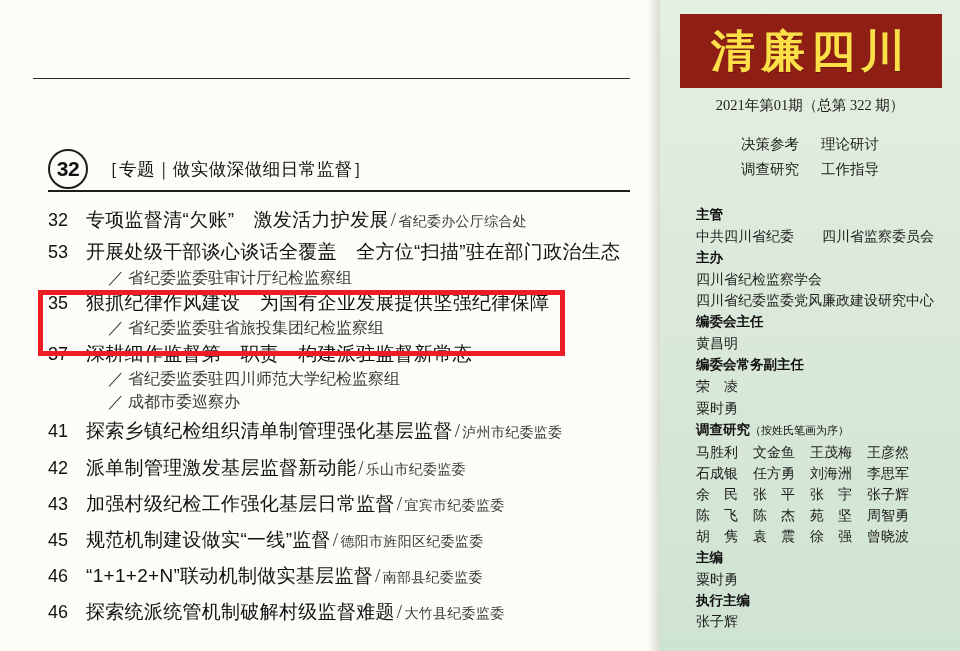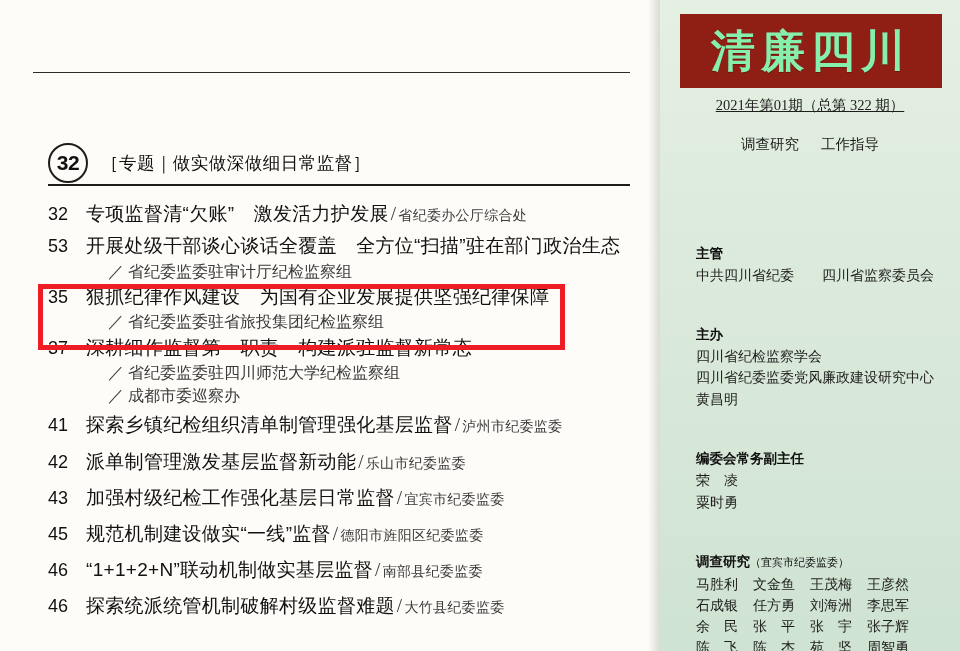--- a/index.html
+++ b/index.html
@@ -20,21 +20,21 @@
   
   #left {
     position: absolute;
     left: 0; top: 0;
     width: 660px; height: 651px;
     background: #fdfcf8;
     padding: 0;
   }
   #left-inner {
     position: absolute;
-    left: 0; top: 12px;
+    left: 0; top: 18px;
     width: 660px; height: 552px;
   }
 
   
   .top-rule {
     position: absolute;
     left: 33px; top: 60px;
     width: 597px; height: 1px;
     background: #2b2b2b;
   }
@@ -149,37 +149,36 @@
   #masthead {
     position: absolute;
     left: 20px; top: 14px;
     width: 262px; height: 74px;
     background: #8f1f15;
     display: flex;
     align-items: center;
     justify-content: center;
   }
   #masthead .mast-text {
-    color: #86efac;
+    color: #fde047;
     font-size: 44px;
     letter-spacing: 6px;
     font-family: "Liberation Serif", "DejaVu Serif", serif;
     font-weight: bold;
     text-shadow: 0 1px 0 rgba(0,0,0,0.25);
   }
 
   #issue {
     position: absolute;
     left: 0; top: 96px;
     width: 300px;
     text-align: center;
     font-size: 14.5px;
     color: #1d1d1b;
     font-family: "Liberation Serif", "DejaVu Serif", serif;
-    text-decoration: underline;
   }
 
   #cols {
     position: absolute;
     left: 0; top: 132px;
     width: 300px;
     text-align: center;
     color: #1d1d1b;
     font-size: 14.5px;
     line-height: 1.75;
@@ -194,21 +193,20 @@
     color: #1d1d1b;
     font-family: "Liberation Serif", "DejaVu Serif", serif;
   }
   .im-block { margin-bottom: 1px; }
   .im-head {
     font-size: 13.5px;
     font-weight: bold;
     color: #0f0f0f;
     line-height: 1.55;
     font-family: "Liberation Sans", sans-serif;
-    margin-top: 39px;
   }
   .im-head .note {
     font-weight: normal;
     font-size: 11px;
   }
   .im-line {
     font-size: 14px;
     line-height: 1.5;
     color: #1d1d1b;
     white-space: nowrap;
@@ -307,45 +305,47 @@
   <div id="gutter"></div>
 
   <div id="right">
     <div id="masthead">
       <div class="mast-text">清廉四川</div>
     </div>
 
     <div id="issue">2021年第01期（总第 322 期）</div>
 
     <div id="cols">
+        <div class="row"><span>决策参考</span><span>理论研讨</span></div>
         <div class="row"><span>调查研究</span><span>工作指导</span></div>
       </div>
 
     <div id="imprint">
         <div class="im-block">
           <div class="im-head"><span>主管</span></div>
           <div class="im-line">中共四川省纪委　　四川省监察委员会</div>
         </div>
         <div class="im-block">
           <div class="im-head"><span>主办</span></div>
           <div class="im-line">四川省纪检监察学会</div>
           <div class="im-line">四川省纪委监委党风廉政建设研究中心</div>
         </div>
         <div class="im-block">
+          <div class="im-head"><span>编委会主任</span></div>
           <div class="im-line">黄昌明</div>
         </div>
         <div class="im-block">
           <div class="im-head"><span>编委会常务副主任</span></div>
           <div class="im-line">荣　凌</div>
         </div>
         <div class="im-block">
           <div class="im-line">粟时勇</div>
         </div>
         <div class="im-block">
-          <div class="im-head"><span>调查研究</span><span class="note">（宜宾市纪委监委）</span></div>
+          <div class="im-head"><span>调查研究</span><span class="note">（按姓氏笔画为序）</span></div>
         </div>
         <div class="im-block">
           <div class="im-names">
             <div class="im-line"><span class="cell">马胜利</span><span class="cell">文金鱼</span><span class="cell">王茂梅</span><span class="cell">王彦然</span></div>
             <div class="im-line"><span class="cell">石成银</span><span class="cell">任方勇</span><span class="cell">刘海洲</span><span class="cell">李思军</span></div>
             <div class="im-line"><span class="cell">余　民</span><span class="cell">张　平</span><span class="cell">张　宇</span><span class="cell">张子辉</span></div>
             <div class="im-line"><span class="cell">陈　飞</span><span class="cell">陈　杰</span><span class="cell">苑　坚</span><span class="cell">周智勇</span></div>
             <div class="im-line"><span class="cell">胡　隽</span><span class="cell">袁　震</span><span class="cell">徐　强</span><span class="cell">曾晓波</span></div>
           </div>
         </div>

